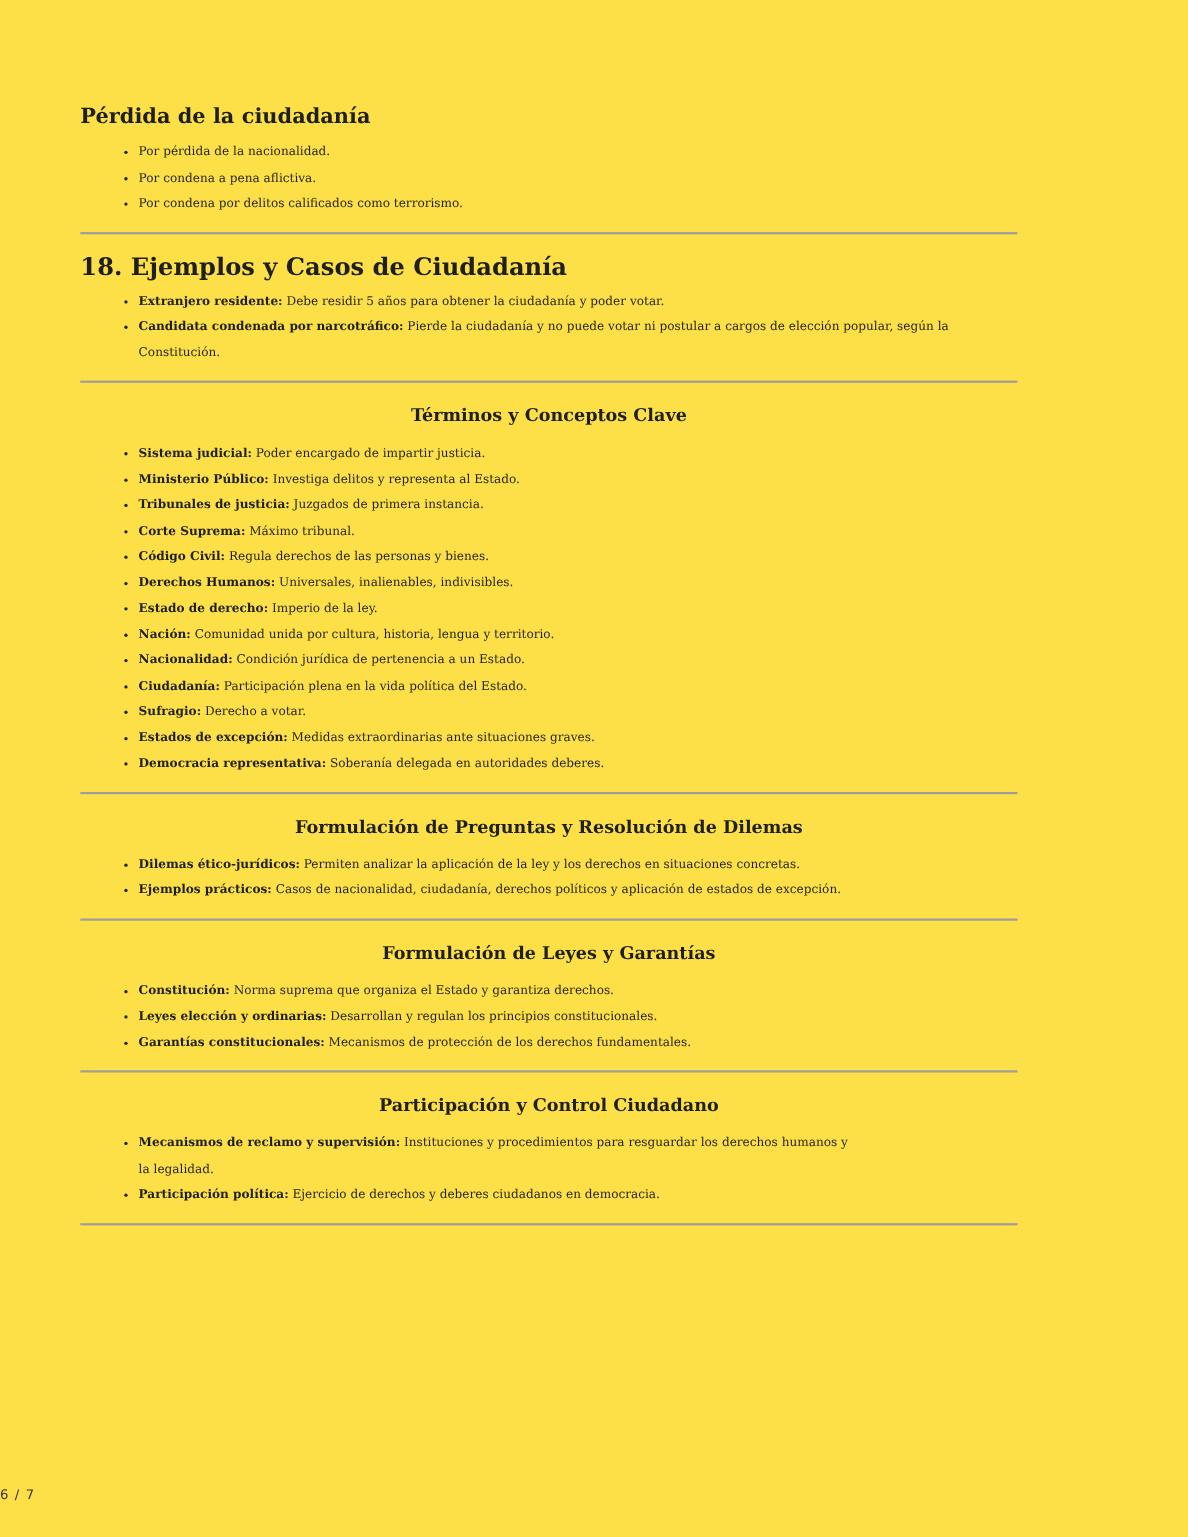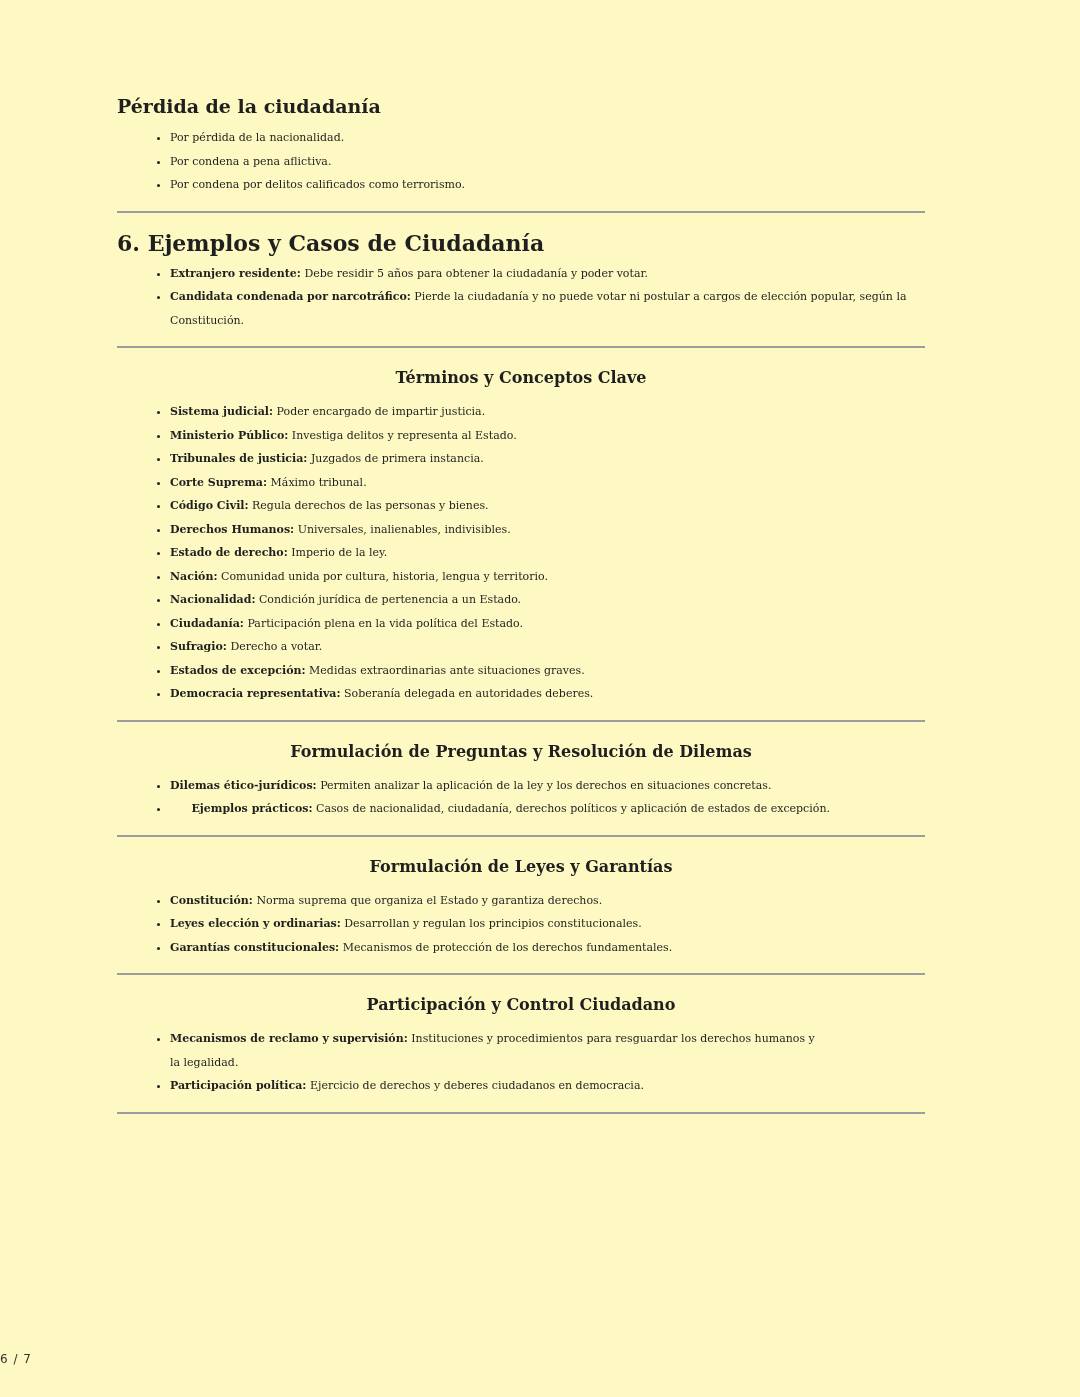--- a/index.html
+++ b/index.html
@@ -12,22 +12,22 @@
     height: 1397px;
     font-family: "DejaVu Serif", serif;
     color: #1f1f1f;
     overflow: hidden;
   }
   .page {
     position: relative;
     box-sizing: border-box;
     width: 1080px;
     height: 1397px;
-    padding: 94px 155px 0 117px;
-    background: #fef9c3;
+    padding: 94px 155px 0 73px;
+    background: #fde047;
   }
   .h-left-small {
     font-size: 19px;
     line-height: 25px;
     font-weight: bold;
     margin: 0 0 7px 0;
   }
   .h-left-large {
     font-size: 22px;
     line-height: 30px;
@@ -49,21 +49,21 @@
   ul.blist li {
     font-size: 11px;
     line-height: 23.5px;
   }
   ul.blist li .lead {
     font-weight: bold;
   }
   
   .maxw600 { display: block; max-width: 600px; }
   .maxw650 { display: block; max-width: 650px; }
-  .maxw660 { display: block; max-width: 660px; text-align: right; }
+  .maxw660 { display: block; max-width: 660px; }
   hr.divider {
     border: none;
     border-top: 2px solid #9d9d9d;
     margin: 14px 0 0 0;
   }
   .footer {
     position: absolute;
     left: 0;
     right: 0;
     top: 1352px;
@@ -83,21 +83,21 @@
     <ul class="blist">
       <li><span class="lead"></span> <span>Por pérdida de la nacionalidad.</span></li>
       <li><span class="lead"></span> <span>Por condena a pena aflictiva.</span></li>
       <li><span class="lead"></span> <span>Por condena por delitos calificados como terrorismo.</span></li>
     </ul>
   </section>
 
   <hr class="divider">
 
   <section>
-    <h2 class="h-left-large">6. Ejemplos y Casos de Ciudadanía</h2>
+    <h2 class="h-left-large">18. Ejemplos y Casos de Ciudadanía</h2>
     <ul class="blist">
       <li><span class="lead">Extranjero residente:</span> <span>Debe residir 5 años para obtener la ciudadanía y poder votar.</span></li>
       <li><span class="lead">Candidata condenada por narcotráfico:</span> <span>Pierde la ciudadanía y no puede votar ni postular a cargos de elección popular, según la Constitución.</span></li>
     </ul>
   </section>
 
   <hr class="divider">
 
   <section>
     <h2 class="h-center">Términos y Conceptos Clave</h2>

